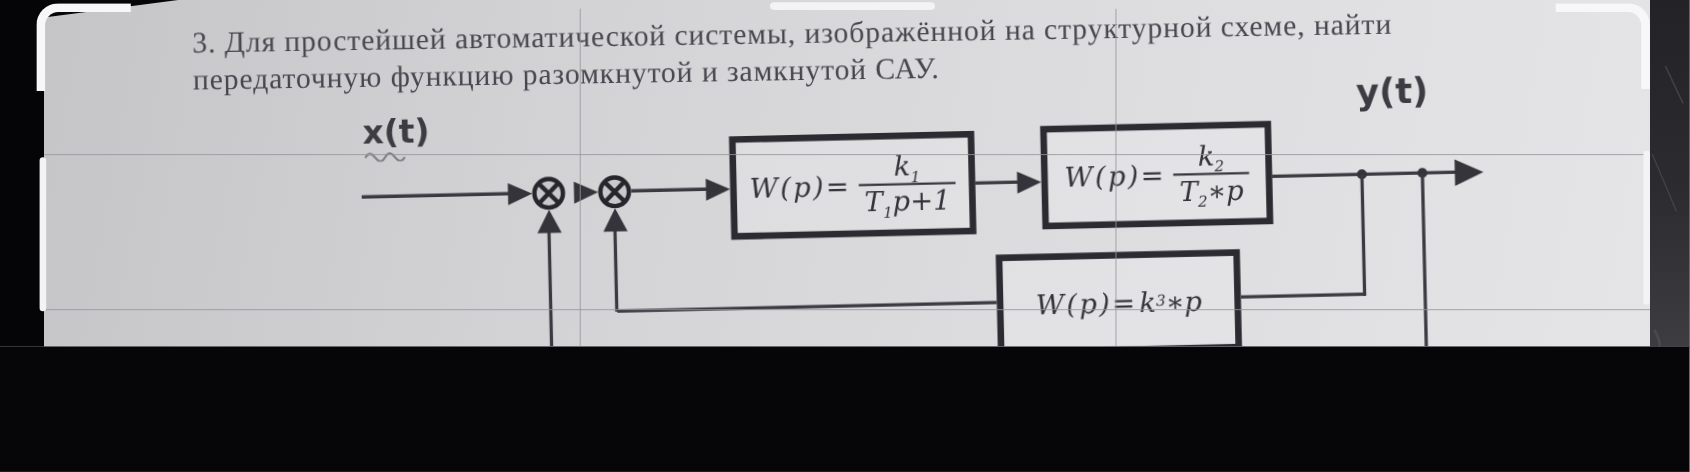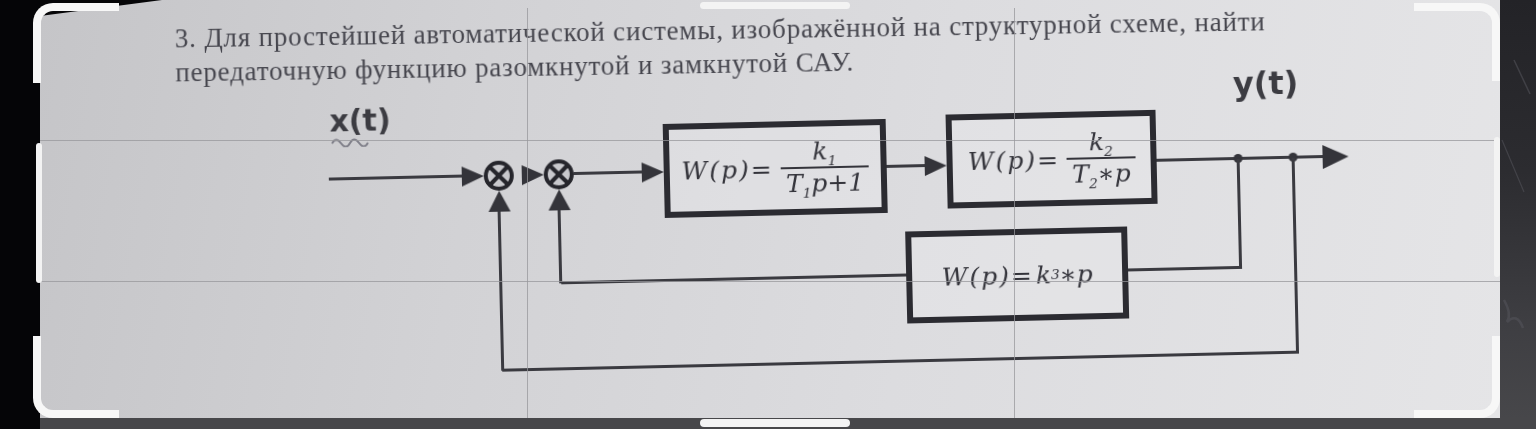--- a/index.html
+++ b/index.html
@@ -1,16 +1,16 @@
 <!DOCTYPE html>
 <html><head>
 <meta charset="utf-8">
 <style>
   html,body{margin:0;padding:0;background:#060608;}
-  .stage{position:relative;width:1536px;height:429px;overflow:hidden;background:#ffffff;
+  .stage{position:relative;width:1536px;height:315px;overflow:hidden;background:#ffffff;
          font-family:"Liberation Sans",sans-serif;}
   
   .backdrop-right{position:absolute;left:1500px;top:0;width:36px;height:429px;
     background:linear-gradient(180deg,#232327 0%,#2c2c30 40%,#3e3e42 75%,#48484b 100%);}
   .backdrop-bottom{position:absolute;left:40px;top:418px;width:1496px;height:11px;background:#47474a;}
   .backdrop-left{position:absolute;left:0;top:0;width:40px;height:429px;background:#050507;}
   
   .paper{position:absolute;left:40px;top:0;width:1460px;height:418px;
     background:linear-gradient(100deg,#c5c5c8 0%,#d2d2d5 30%,#dcdcdf 60%,#e5e5e7 100%);}
   .paper-wedge{position:absolute;left:40px;top:0;width:122px;height:16px;background:#060608;

